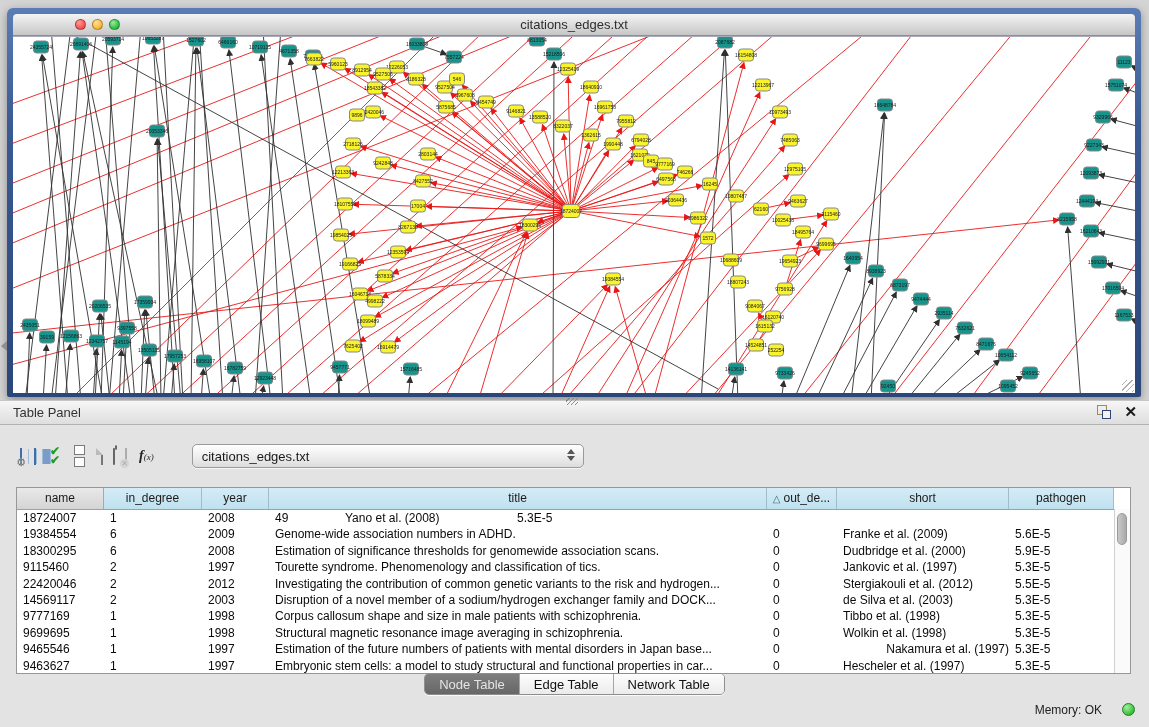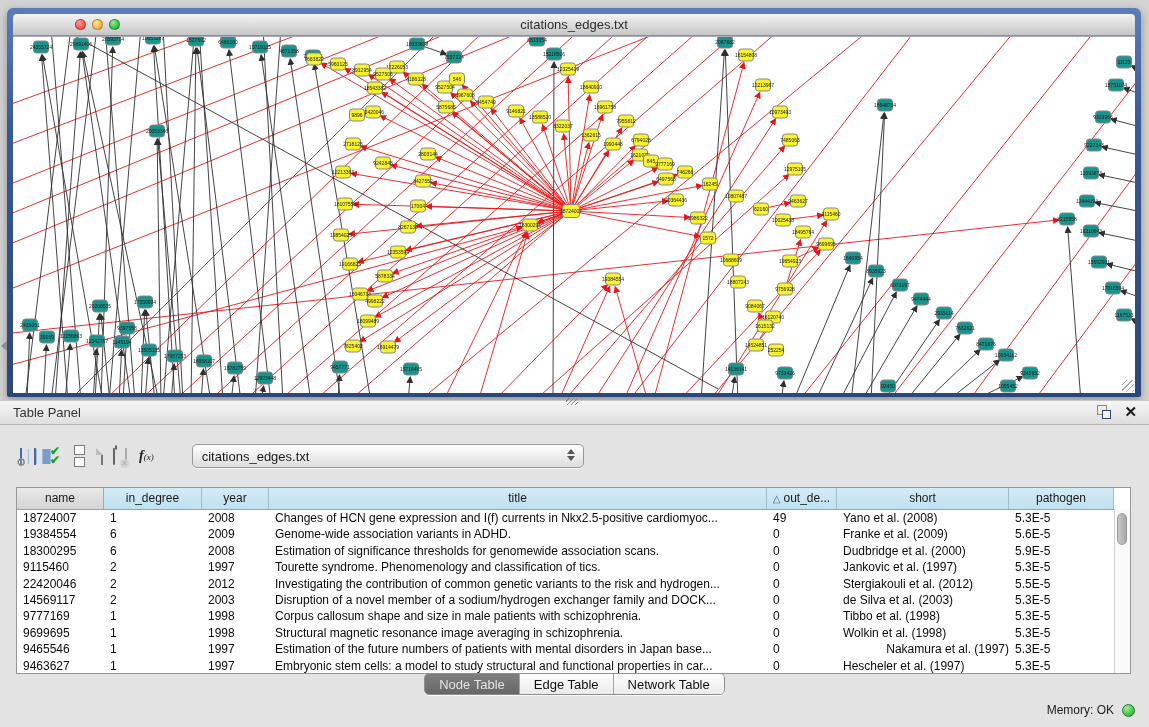--- a/index.html
+++ b/index.html
@@ -134,21 +134,21 @@
   .seg button{
     border:none;margin:0;height:20px;font-size:13px;padding:0 14px;cursor:default;
     background:linear-gradient(180deg,#fdfdfd,#ebebeb);color:#111;
     border-right:1px solid #a5a5a5;font-family:"Liberation Sans",sans-serif;
   }
   .seg button:last-child{border-right:none;}
   .seg button.active{background:linear-gradient(180deg,#7e7e7e,#676767);color:#e4e4e4;}
 
   
   .statusbar{position:absolute;left:0;top:295px;width:100%;height:32px;}
-  .mem{position:absolute;right:14px;top:8px;display:flex;align-items:flex-end;gap:8px;}
+  .mem{position:absolute;right:14px;top:8px;display:flex;align-items:flex-start;gap:20px;}
   .mem-label{font-size:12px;color:#222;}
   .mem-dot{width:13px;height:13px;border-radius:50%;box-sizing:border-box;border:1px solid #2a7a2a;
     background:radial-gradient(circle at 35% 30%,#9ff09f,#3cc43c 65%,#2fa32f);}
 
   .edge-flag{
     position:absolute;left:1px;top:341px;width:0;height:0;
     border-top:5px solid transparent;border-bottom:5px solid transparent;border-right:6px solid #8f8f8f;
   }
 </style>
 </head>
@@ -925,30 +925,29 @@
           <div class="th" style="width: 498px;">title</div>
           <div class="th" style="width: 70px;"><span class="sort-glyph">△</span>out_de...</div>
           <div class="th" style="width: 172px;">short</div>
           <div class="th" style="width: 105px;">pathogen</div>
         </div>
       <div class="tbody" id="tbody">
           <div class="tr">
             <div class="td" style="width: 87px;">18724007</div>
             <div class="td" style="width: 98px;">1</div>
             <div class="td" style="width: 67px;">2008</div>
-            <div class="td" style="width: 498px;">Changes of HCN gene expression and I(f) currents in Nkx2.5-positive cardiomyoc...</div>
             <div class="td" style="width: 70px;">49</div>
             <div class="td" style="width: 172px;">Yano et al. (2008)</div>
             <div class="td" style="width: 105px;">5.3E-5</div>
           </div>
           <div class="tr">
             <div class="td" style="width: 87px;">19384554</div>
             <div class="td" style="width: 98px;">6</div>
             <div class="td" style="width: 67px;">2009</div>
-            <div class="td" style="width: 498px;">Genome-wide association variants in ADHD.</div>
+            <div class="td" style="width: 498px;">Genome-wide association numbers in ADHD.</div>
             <div class="td" style="width: 70px;">0</div>
             <div class="td" style="width: 172px;">Franke et al. (2009)</div>
             <div class="td" style="width: 105px;">5.6E-5</div>
           </div>
           <div class="tr">
             <div class="td" style="width: 87px;">18300295</div>
             <div class="td" style="width: 98px;">6</div>
             <div class="td" style="width: 67px;">2008</div>
             <div class="td" style="width: 498px;">Estimation of significance thresholds for genomewide association scans.</div>
             <div class="td" style="width: 70px;">0</div>

